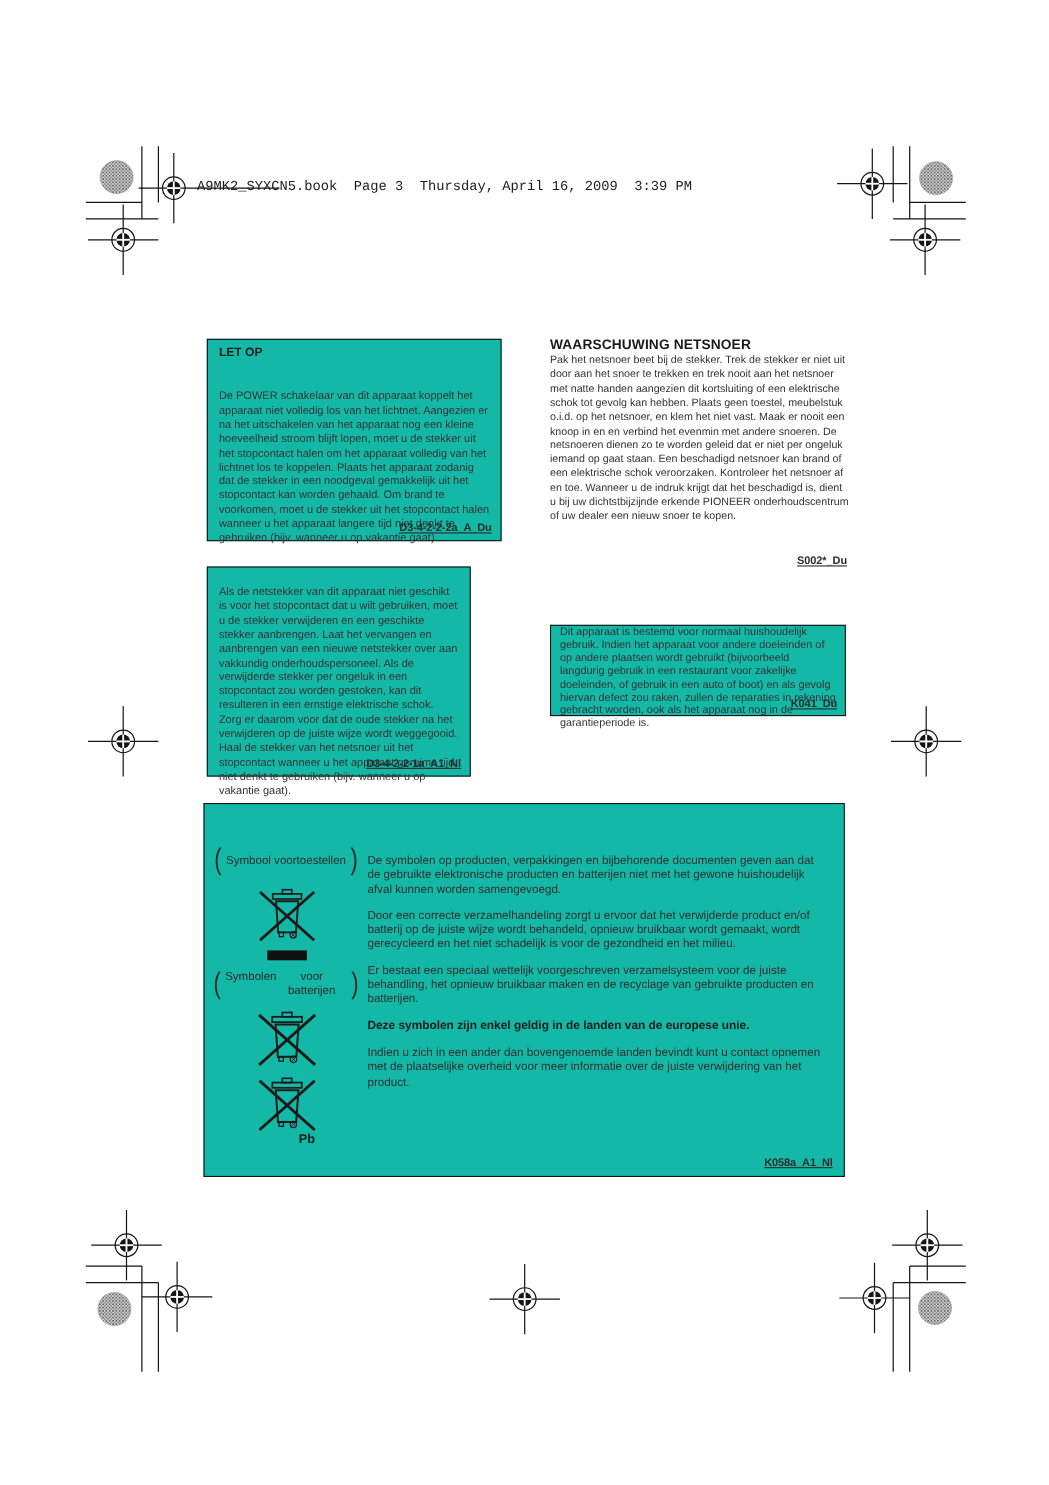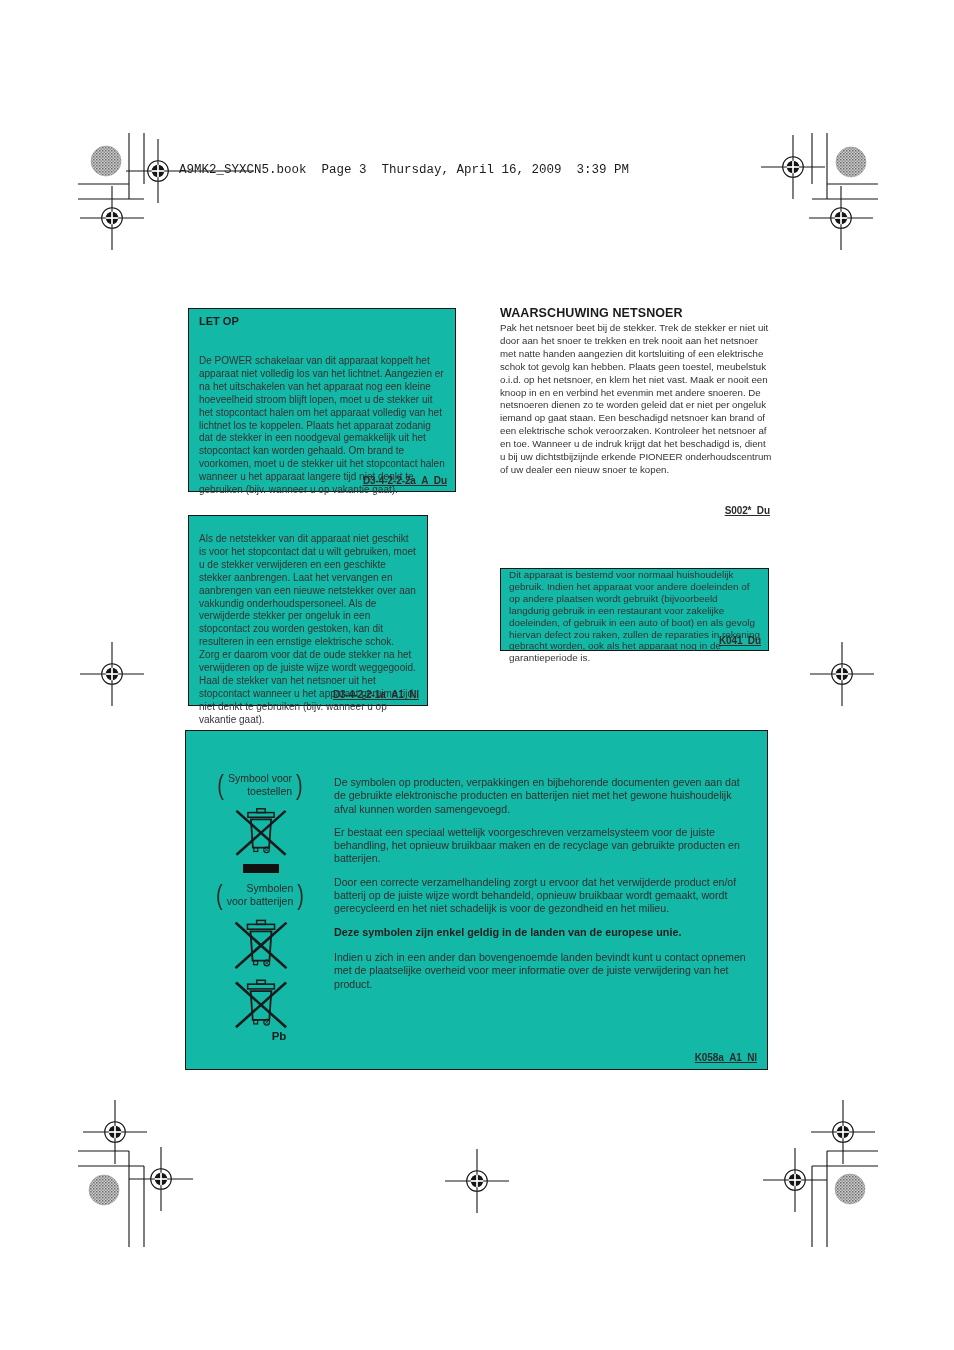--- a/index.html
+++ b/index.html
@@ -28,21 +28,21 @@
 
   .household{left:500px;top:568px;width:269px;height:83px;padding:0 8px;}
   .household p{font-size:9.9px;line-height:11.9px;}
   .household .code{right:7px;bottom:4px;}
 
   .recycle{left:185px;top:730px;width:583px;height:340px;}
   .recycle h2{margin:7px 12px 0 20px;font-size:13.5px;line-height:16.5px;color:#1a1a1a;}
   .symcol{position:absolute;left:0;top:0;width:148px;height:100%;}
   .sym-label{position:absolute;left:8px;width:132px;display:flex;align-items:center;justify-content:center;}
   .sym-label .paren{font-size:20px;font-weight:400;color:#2b2b2b;transform:scaleY(1.35);line-height:1;}
-  .sym-lines{display:flex;flex-direction:column;text-align:center;font-size:10.5px;line-height:12.6px;padding:0 4px;color:#2b2b2b;align-items:flex-end;}
+  .sym-lines{display:flex;flex-direction:row;text-align:center;font-size:10.5px;line-height:12.6px;padding:0 4px;color:#2b2b2b;}
   .lbl1{top:41px;}
   .lbl2{top:151px;}
   .bin{position:absolute;stroke:#1a1a1a;}
   .bin1{left:48px;top:76px;width:54px;height:50px;}
   .bin2{left:47px;top:187px;width:56px;height:53px;}
   .bin3{left:47px;top:248px;width:56px;height:50px;}
   .black-bar{position:absolute;left:57px;top:133px;width:36px;height:9px;background:#111111;}
   .pb{position:absolute;left:80px;top:299px;width:26px;text-align:center;font-size:11.5px;font-weight:bold;color:#1a1a1a;}
   .rtext{position:absolute;left:148px;top:45px;width:420px;}
   .rtext p{margin:0 0 10px 0;font-size:10.6px;line-height:13.3px;color:#2f2f2f;}
@@ -166,22 +166,22 @@
           <use href="#binsym"></use>
         </svg>
       <svg class="bin bin3" viewBox="0 0 64 58">
           <use href="#binsym"></use>
         </svg>
       <div class="pb">Pb</div>
     </div>
 
     <div class="rtext">
       <p>De symbolen op producten, verpakkingen en bijbehorende documenten geven aan dat de gebruikte elektronische producten en batterijen niet met het gewone huishoudelijk afval kunnen worden samengevoegd.</p>
+      <p>Door een correcte verzamelhandeling zorgt u ervoor dat het verwijderde product en/of batterij op de juiste wijze wordt behandeld, opnieuw bruikbaar wordt gemaakt, wordt gerecycleerd en het niet schadelijk is voor de gezondheid en het milieu.</p>
       <p>Er bestaat een speciaal wettelijk voorgeschreven verzamelsysteem voor de juiste behandling, het opnieuw bruikbaar maken en de recyclage van gebruikte producten en batterijen.</p>
-      <p>Door een correcte verzamelhandeling zorgt u ervoor dat het verwijderde product en/of batterij op de juiste wijze wordt behandeld, opnieuw bruikbaar wordt gemaakt, wordt gerecycleerd en het niet schadelijk is voor de gezondheid en het milieu.</p>
       <p class="bold">Deze symbolen zijn enkel geldig in de landen van de europese unie.</p>
       <p>Indien u zich in een ander dan bovengenoemde landen bevindt kunt u contact opnemen met de plaatselijke overheid voor meer informatie over de juiste verwijdering van het product.</p>
     </div>
 
     <span class="code">K058a_A1_Nl</span>
   </section>
 
 </div>
 
 </body></html>

